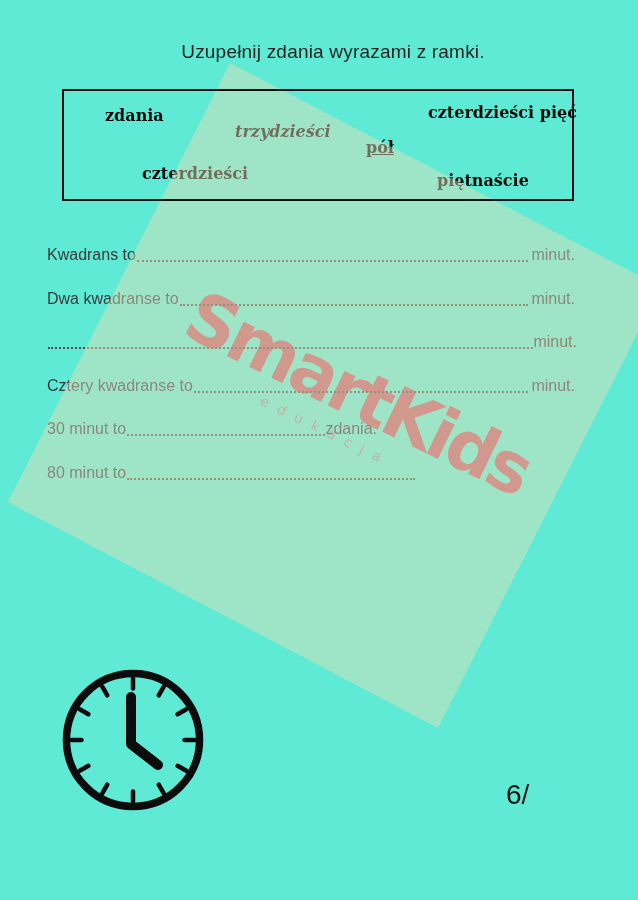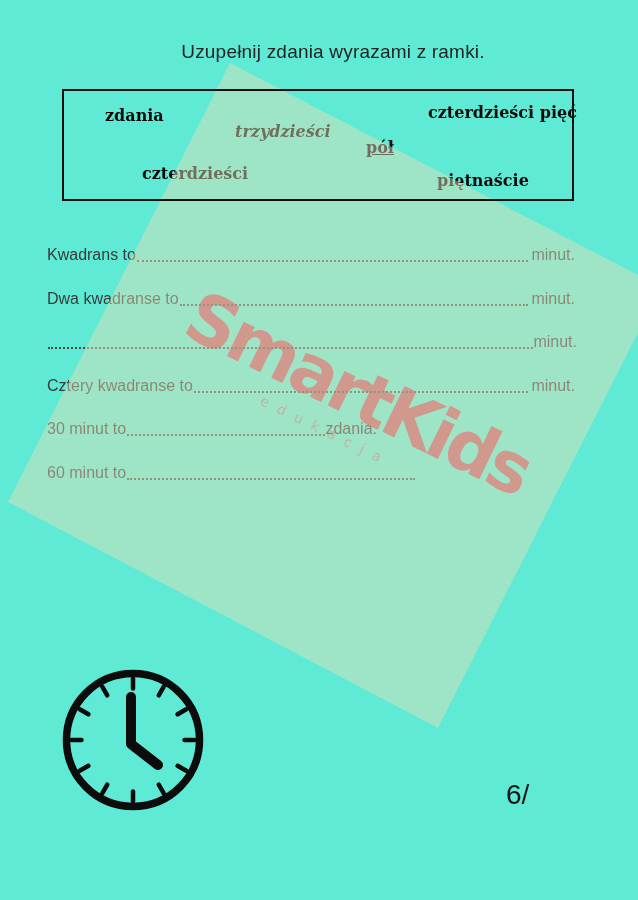--- a/index.html
+++ b/index.html
@@ -121,21 +121,21 @@
     <span class="lead">Cztery kwadranse to</span>
     <span class="leader"></span>
     <span class="tail">minut.</span>
   </div>
   <div class="row r4">
     <span class="lead">30 minut to</span>
     <span class="leader"></span>
     <span class="tail">zdania.</span>
   </div>
   <div class="row r5">
-    <span class="lead">60 minut to</span>
+    <span class="lead">80 minut to</span>
     <span class="leader"></span>
   </div>
 
   <svg class="clock" viewBox="-80 -80 160 160" aria-hidden="true">
     <circle cx="0" cy="0" r="66.5" fill="none" stroke="#0c0c0c" stroke-width="7.5"></circle>
     <g stroke="#0c0c0c" stroke-width="4.5" stroke-linecap="round">
       <line x1="0" y1="-61.5" x2="0" y2="-51.5"></line>
       <line x1="0" y1="-61.5" x2="0" y2="-51.5" transform="rotate(30)"></line>
       <line x1="0" y1="-61.5" x2="0" y2="-51.5" transform="rotate(60)"></line>
       <line x1="0" y1="-61.5" x2="0" y2="-51.5" transform="rotate(90)"></line>

